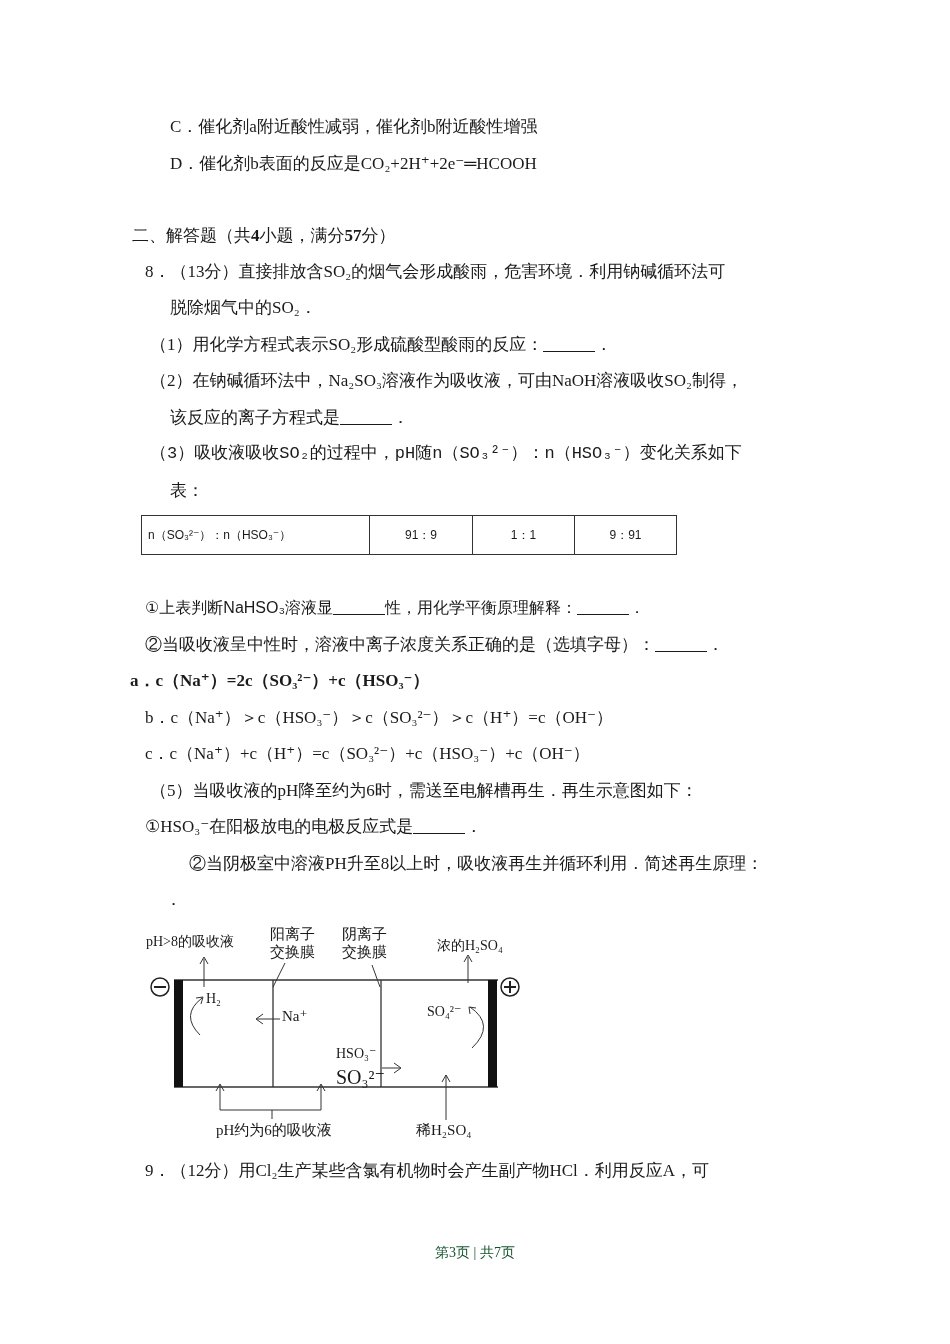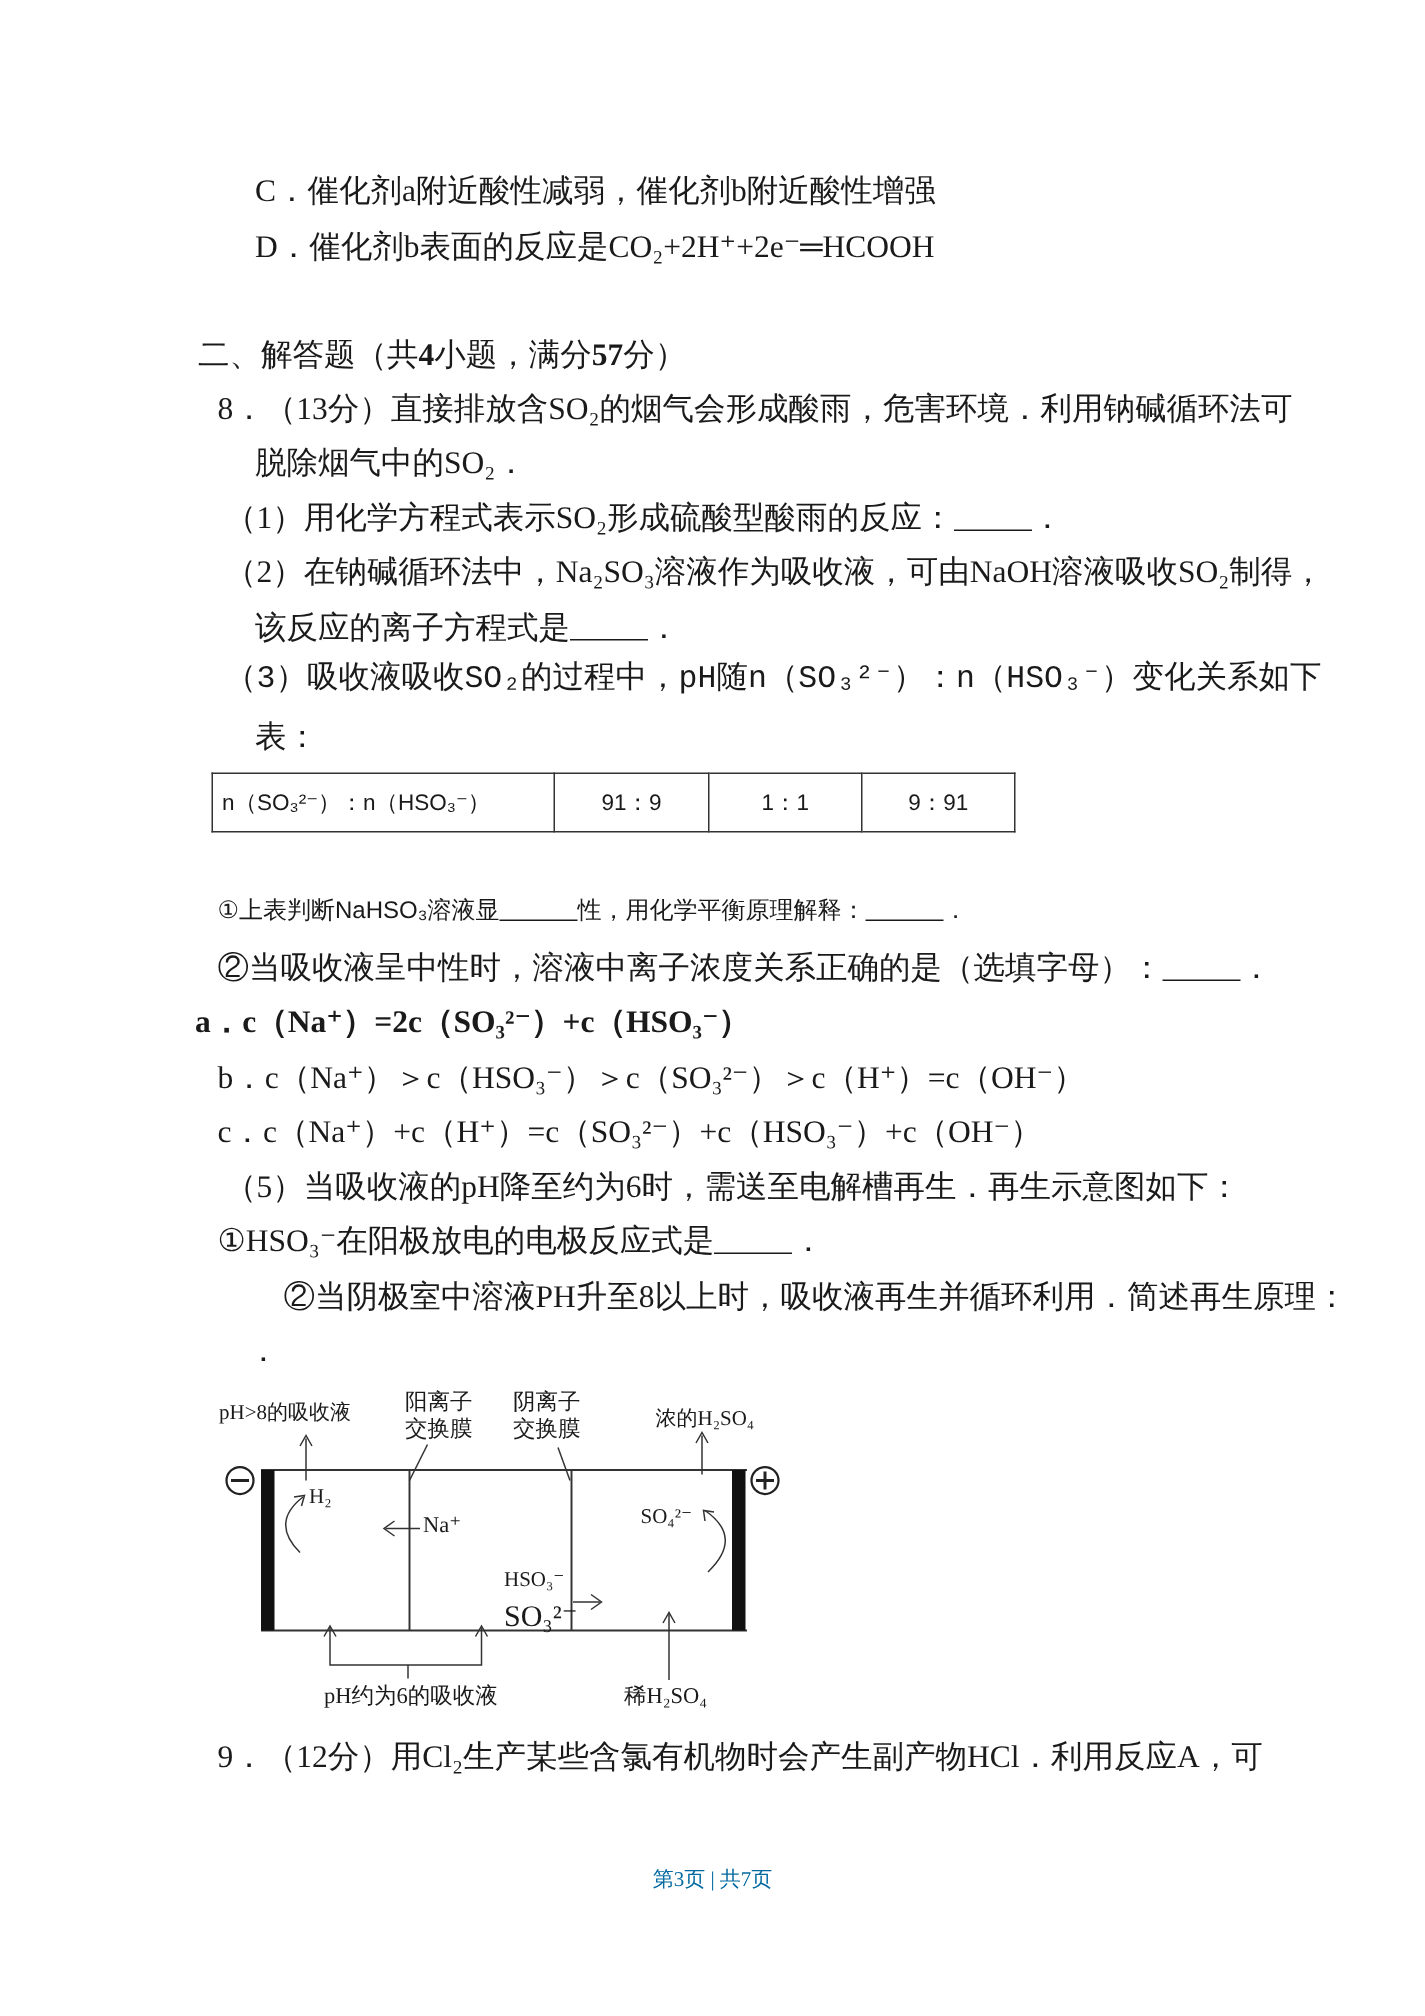--- a/index.html
+++ b/index.html
@@ -1,33 +1,33 @@
 <!DOCTYPE html>
 <html><head>
 <meta charset="utf-8">
 <style>
   html, body { margin:0; padding:0; background:#ffffff; }
   body { width:950px; height:1344px; position:relative; overflow:hidden;
          font-family:"Liberation Serif","DejaVu Serif",serif; color:#1a1a1a; }
-  .line { position:absolute; font-size:21px; line-height:22px; white-space:nowrap; }
+  .line { position:absolute; font-size:17px; line-height:22px; white-space:nowrap; }
   .sans { font-family:"Liberation Sans","DejaVu Sans",sans-serif; }
   .blank { display:inline-block; width:52px; border-bottom:1.5px solid #1a1a1a; height:16px; vertical-align:-2px; }
   b { font-weight:bold; }
 
   table.data { position:absolute; left:141px; top:515px; border-collapse:collapse;
-               font-family:"Liberation Sans","DejaVu Sans",sans-serif; font-size:15px;border-radius:21px; }
+               font-family:"Liberation Sans","DejaVu Sans",sans-serif; font-size:12px;border-radius:21px; }
   table.data td { border:1.5px solid #333; height:38px; text-align:center; padding:0; }
   table.data td.c0 { width:221px; }
   table.data td.c1 { width:102px; }
   table.data td.c2 { width:101px; }
   table.data td.c3 { width:101px; }
   table.data td.left { text-align:left; padding-left:6px; }
 
   .diagram { position:absolute; left:140px; top:915px; width:400px; height:230px; }
-  .footer { position:absolute; top:1244px; left:0; width:950px; text-align:center; font-size:14px; color:#0369a1; }
+  .footer { position:absolute; top:1244px; left:0; width:950px; text-align:center; font-size:14px; color:#14532d; }
 </style>
 </head>
 <body>
 
 <div class="line" style="left:170px; top:116px;">
   <span>C．</span><span>催化剂a附近酸性减弱，催化剂b附近酸性增强</span>
 </div>
 <div class="line" style="left:170px; top:153px;">
   <span>D．</span><span>催化剂b表面的反应是</span><span>CO₂+2H⁺+2e⁻═HCOOH</span>
 </div>

